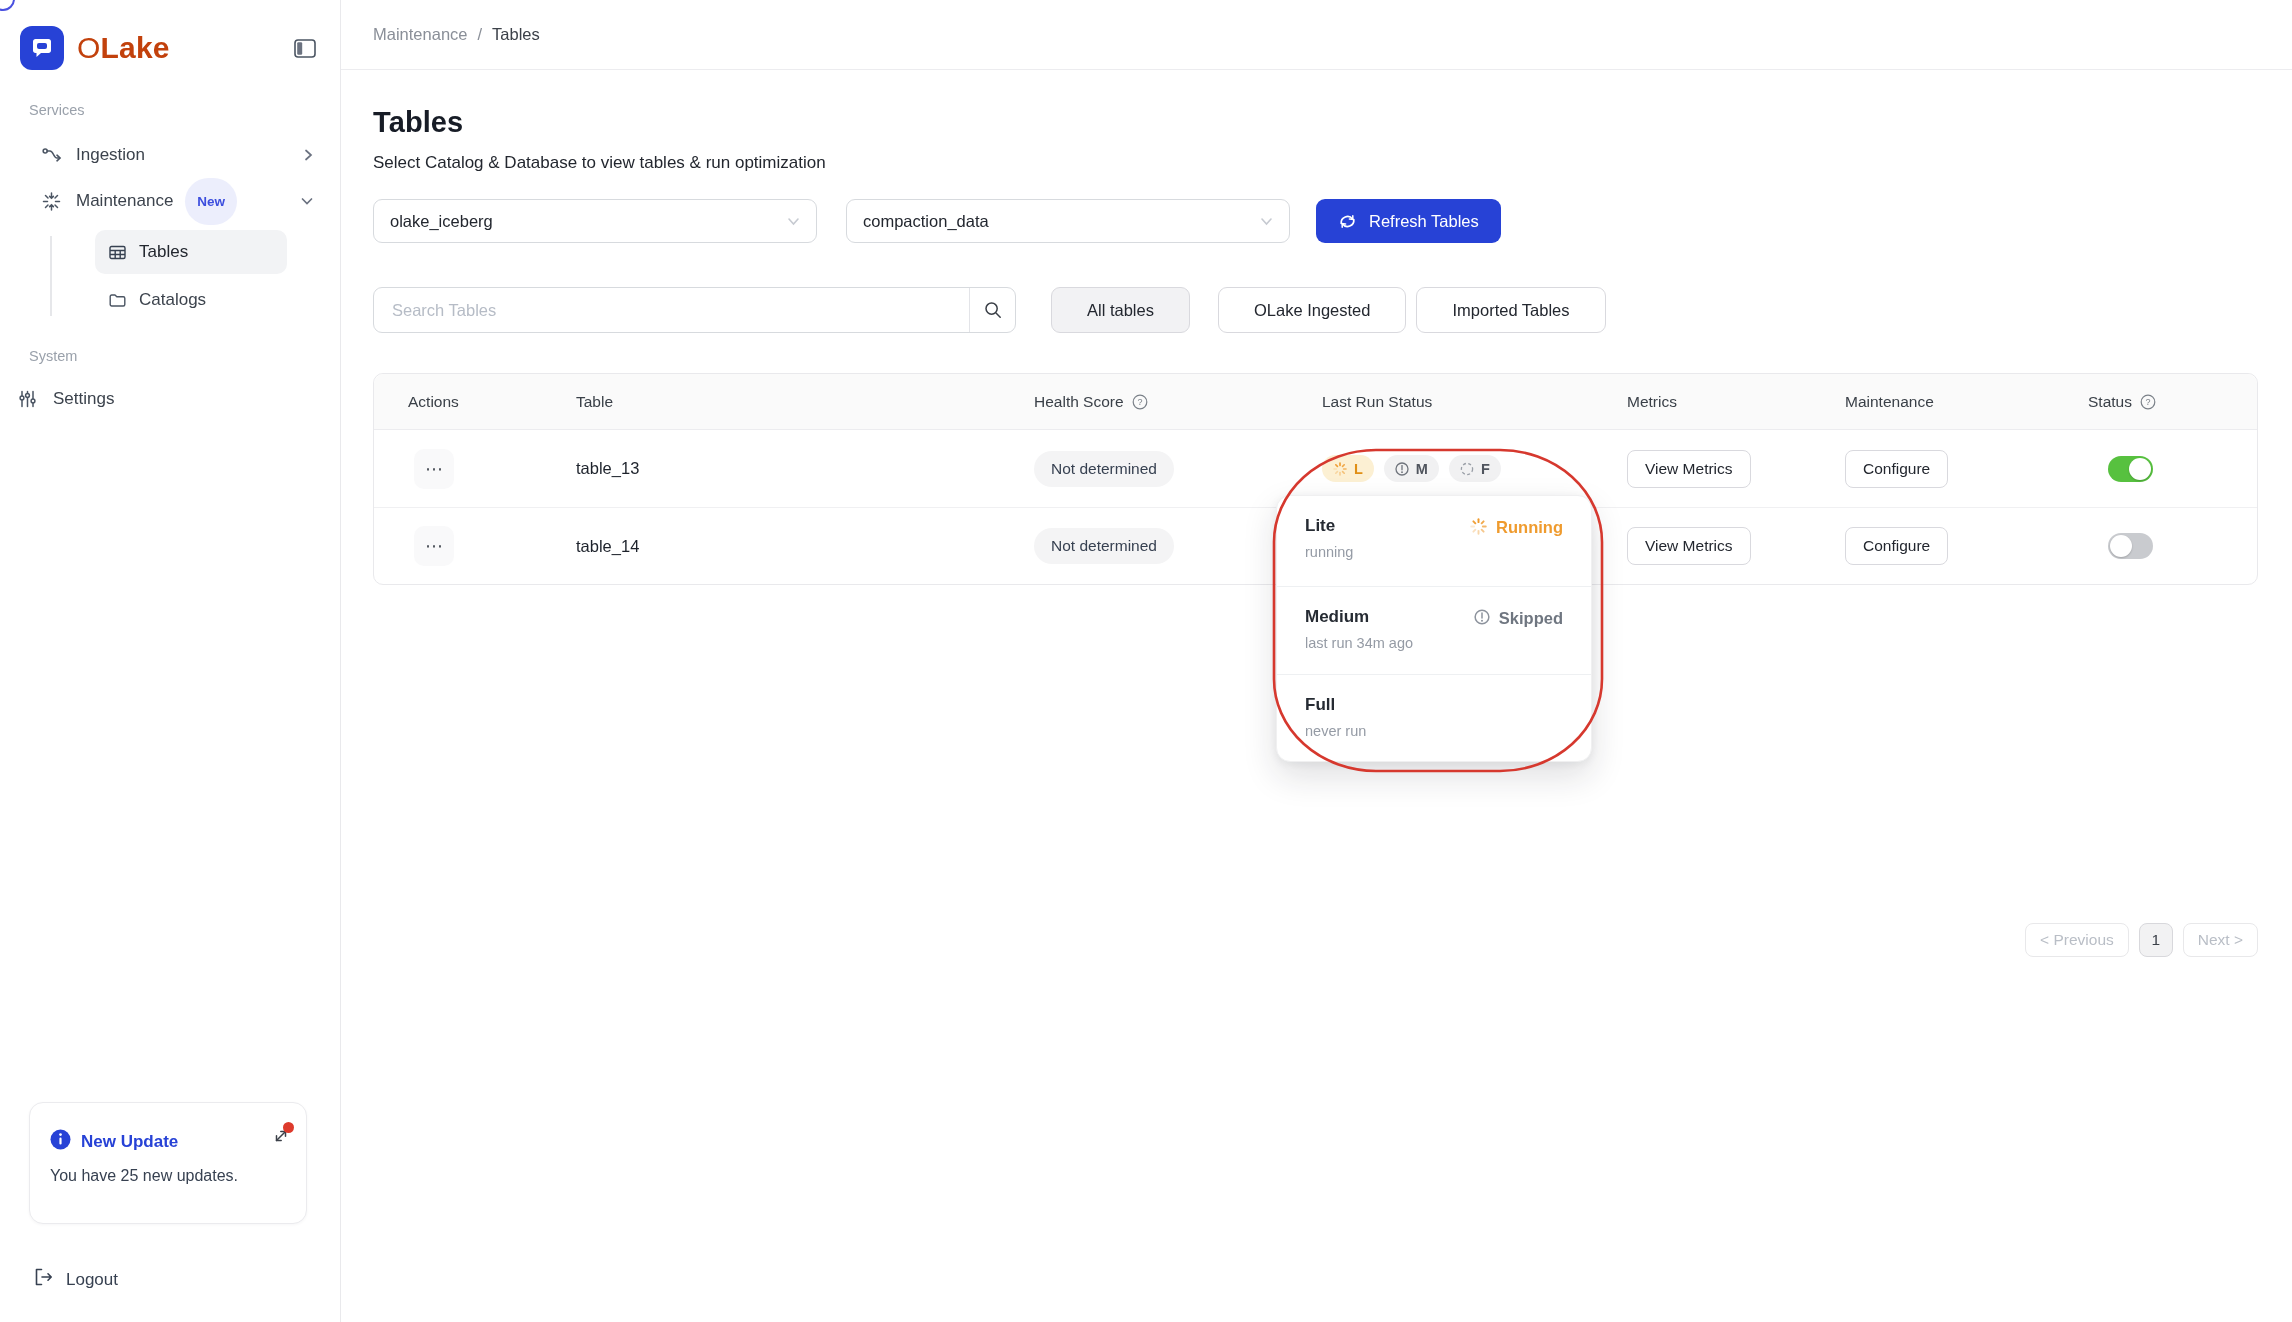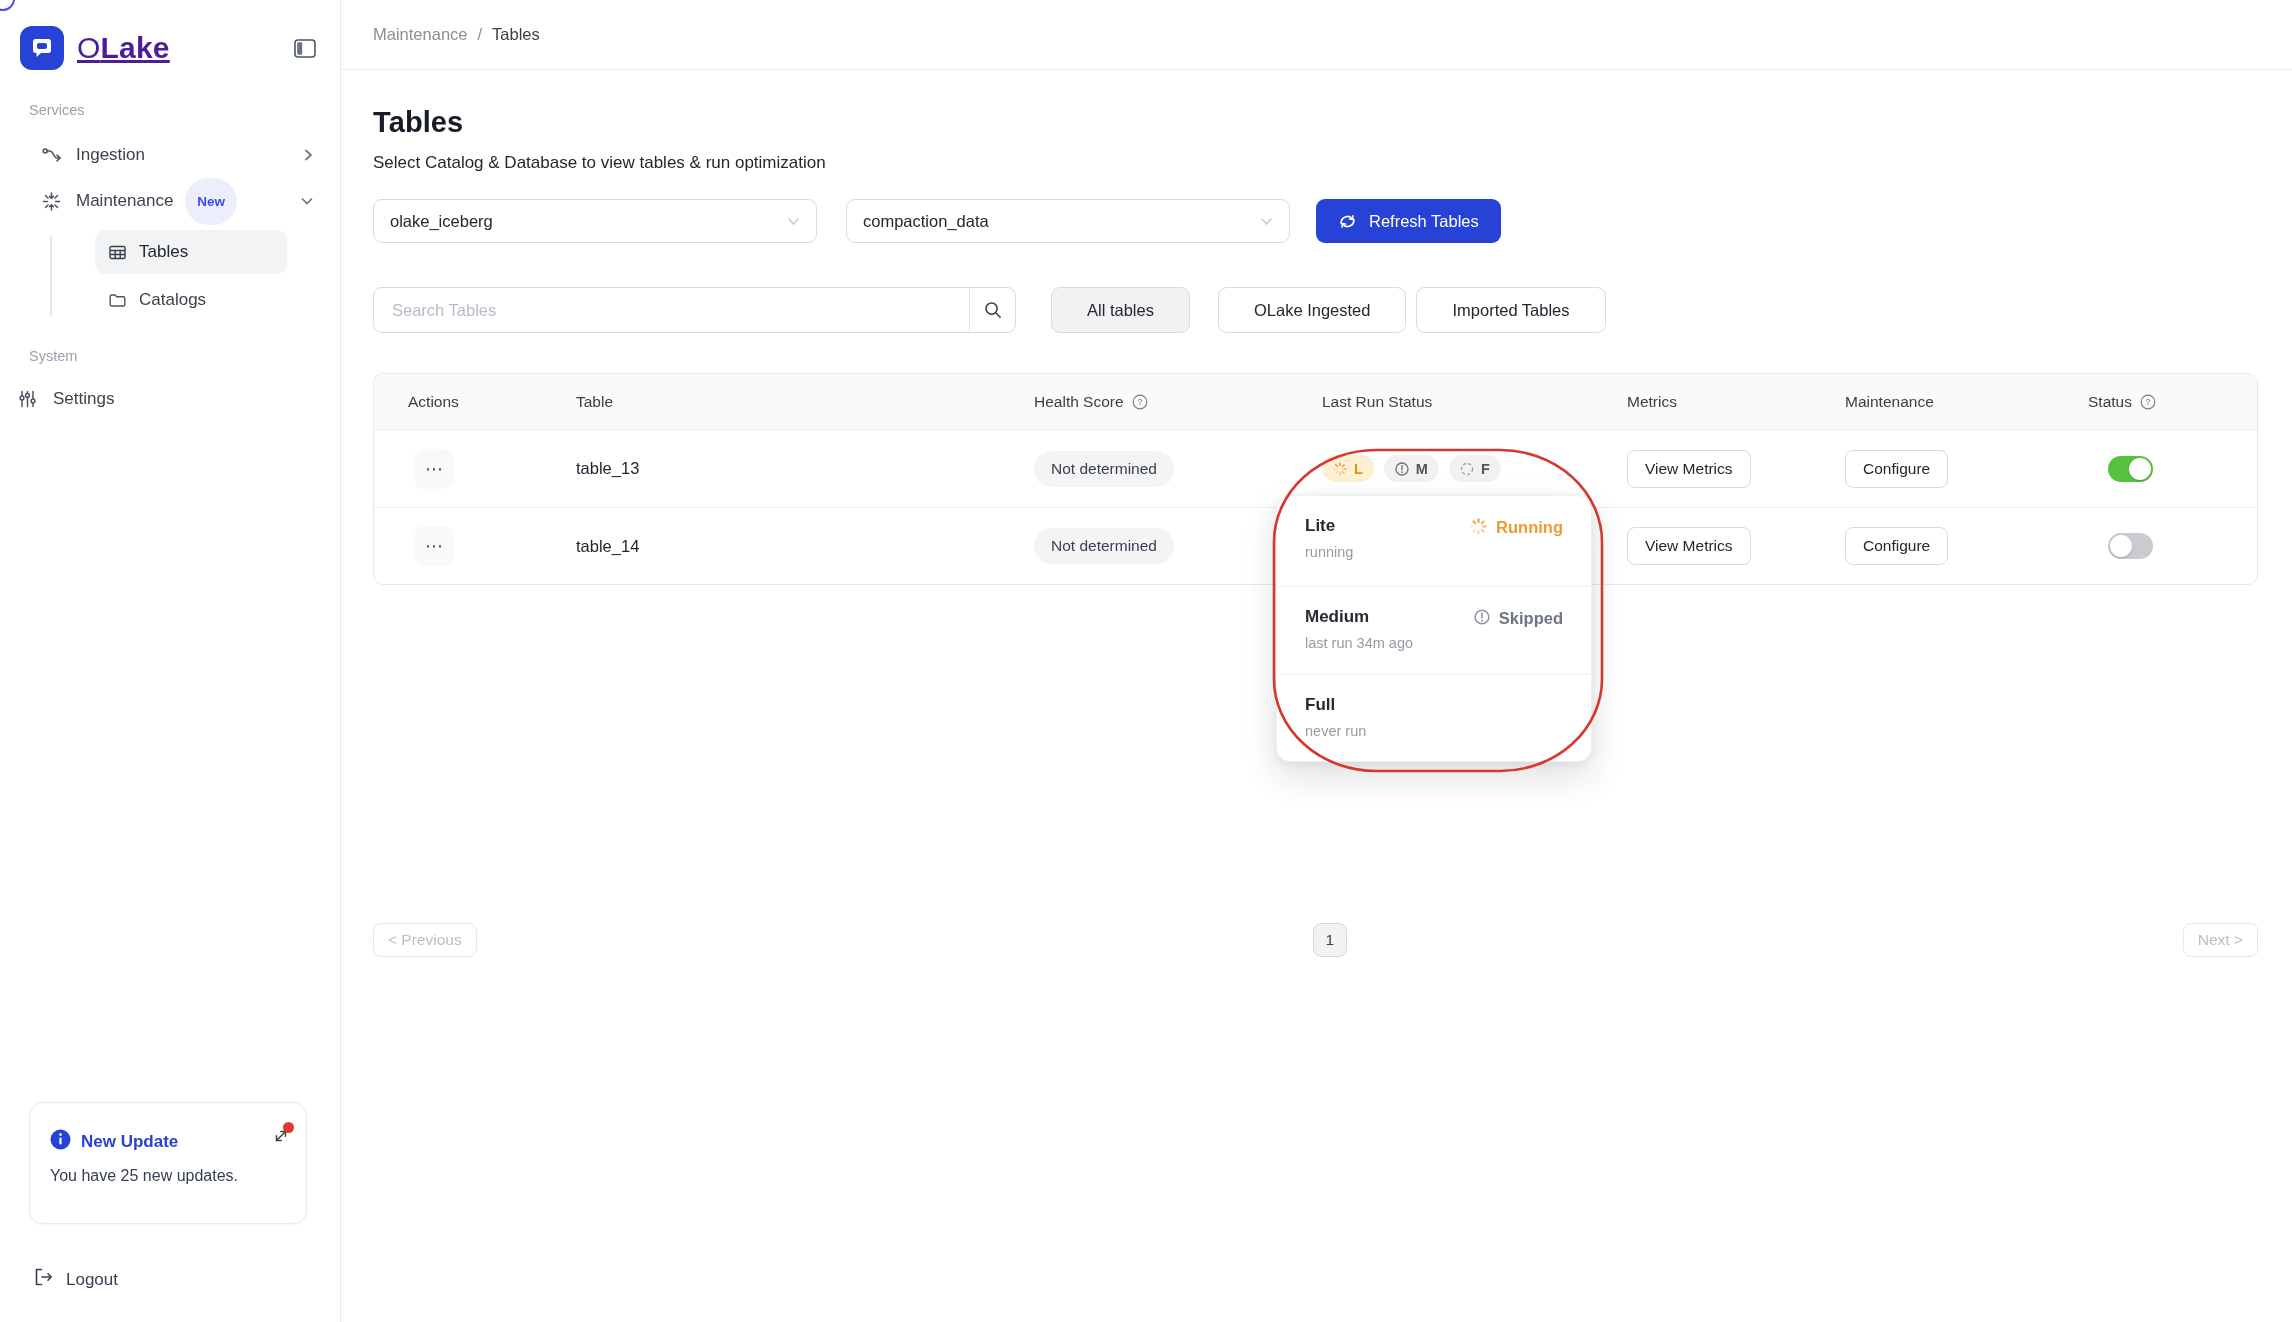--- a/index.html
+++ b/index.html
@@ -14,21 +14,21 @@
   .sidebar {
     width:341px; height:100%; border-right:1px solid #e9e9ec;
     display:flex; flex-direction:column; position:relative; background:#fff;
     flex:0 0 341px;
   }
   .logo-row { display:flex; align-items:center; padding:26px 24px 0 20px; }
   .logo-mark {
     width:44px; height:44px; border-radius:12px; background:#2742d6;
     display:flex; align-items:center; justify-content:center;
   }
-  .logo-text { margin-left:13px; font-size:30px; color:#4c1d95; letter-spacing:.2px;text-decoration:underline; }
+  .logo-text { margin-left:13px; font-size:30px; color:#c2410c; letter-spacing:.2px; }
   .logo-text .o { font-weight:500; }
   .logo-text .rest { font-weight:800; }
   .collapse-btn { margin-left:auto; cursor:pointer; display:flex; }
   .section-label { color:#9aa1ab; font-size:14.5px; padding-left:29px; }
   .services-label { margin-top:32px; }
   .system-label { margin-top:26px; }
   .nav { margin-top:14px; }
   .nav-item {
     display:flex; align-items:center; height:46px; padding:0 26px 0 42px;
     font-size:17px; color:#3c434d; cursor:pointer;
@@ -151,21 +151,21 @@
   .toggle .knob {
     position:absolute; top:2px; width:22px; height:22px; border-radius:50%; background:#fff;
     box-shadow:0 1px 2px rgba(0,0,0,.2);
   }
   .toggle.on { background:#57c13f; }
   .toggle.on .knob { right:2px; }
   .toggle.off { background:#c9cbcf; }
   .toggle.off .knob { left:2px; }
 
   
-  .pagination { display:flex; justify-content:space-between; align-items:center; margin-top:338px; gap:10px; }
+  .pagination { display:flex; justify-content:flex-end; align-items:center; margin-top:338px; gap:10px; }
   .page-btn {
     height:34px; padding:0 14px; border:1px solid #e8e8ea; border-radius:8px; background:#fff;
     font-size:15.5px; color:#b9bec6; font-family:inherit; cursor:default;
   }
   .page-num {
     width:34px; height:34px; border:1px solid #d8d8dc; border-radius:8px; background:#f2f2f3;
     font-size:15.5px; color:#3c4149; display:flex; align-items:center; justify-content:center; cursor:pointer;
   }
 
   

